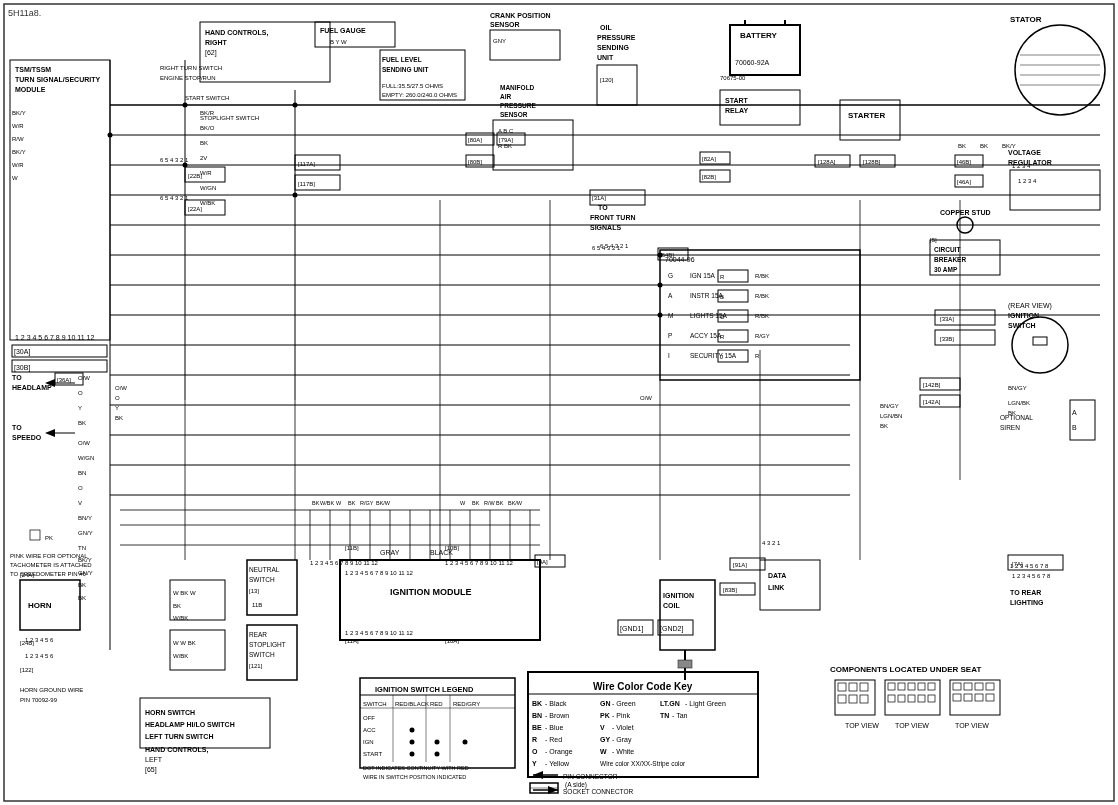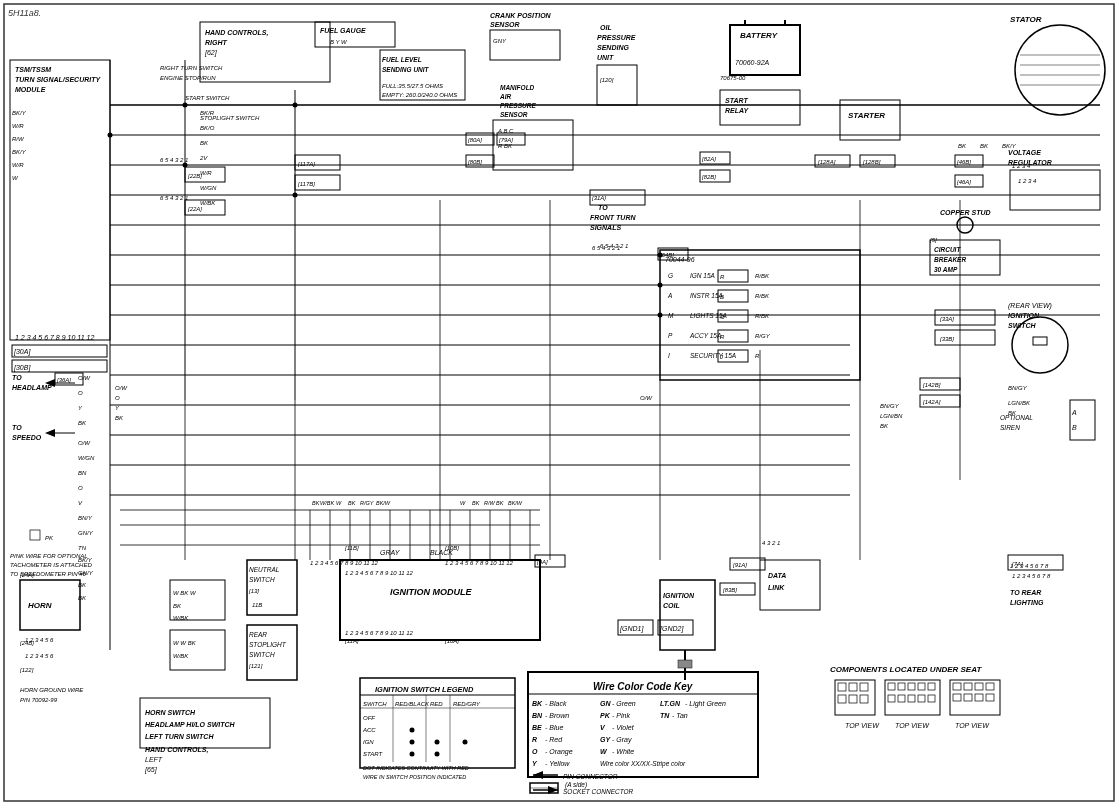--- a/index.html
+++ b/index.html
@@ -9,21 +9,20 @@
       background: #fff;
       font-family: Arial, Helvetica, sans-serif;
       overflow: hidden;
       position: relative;
     }
     #diagram-container {
       width: 1118px;
       height: 805px;
       position: relative;
       background: #fff;
-      font-style: italic;
     }
     
     #main-svg {
       width: 1118px;
       height: 805px;
     }
   </style>
 </head>
 <body>
 

